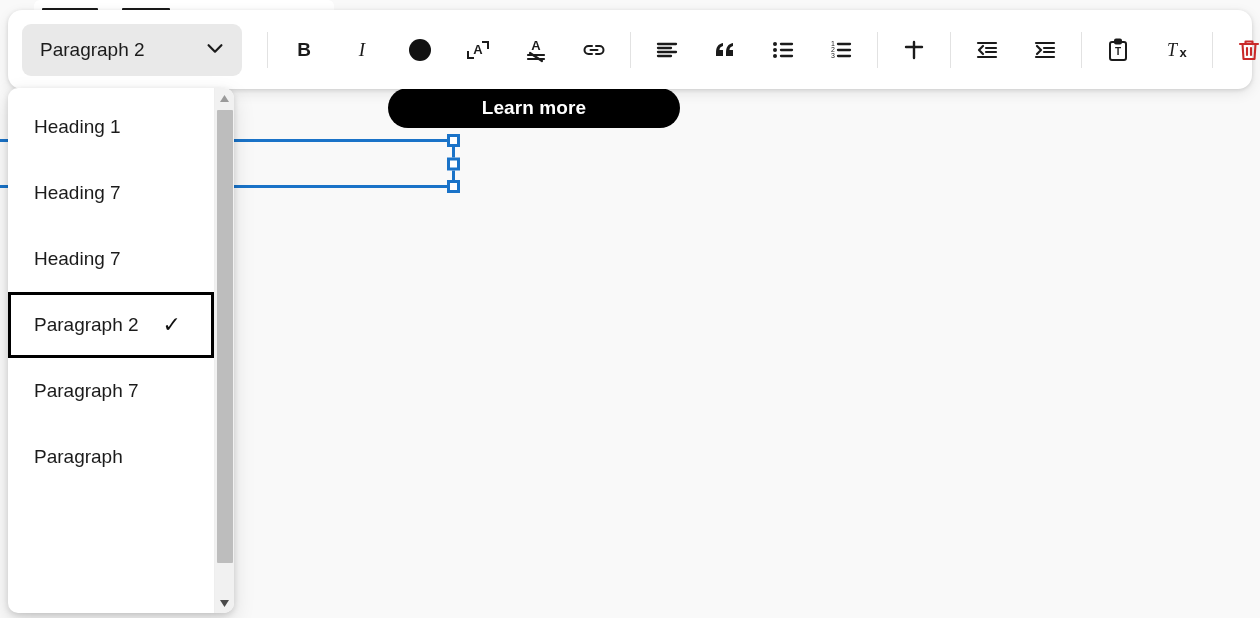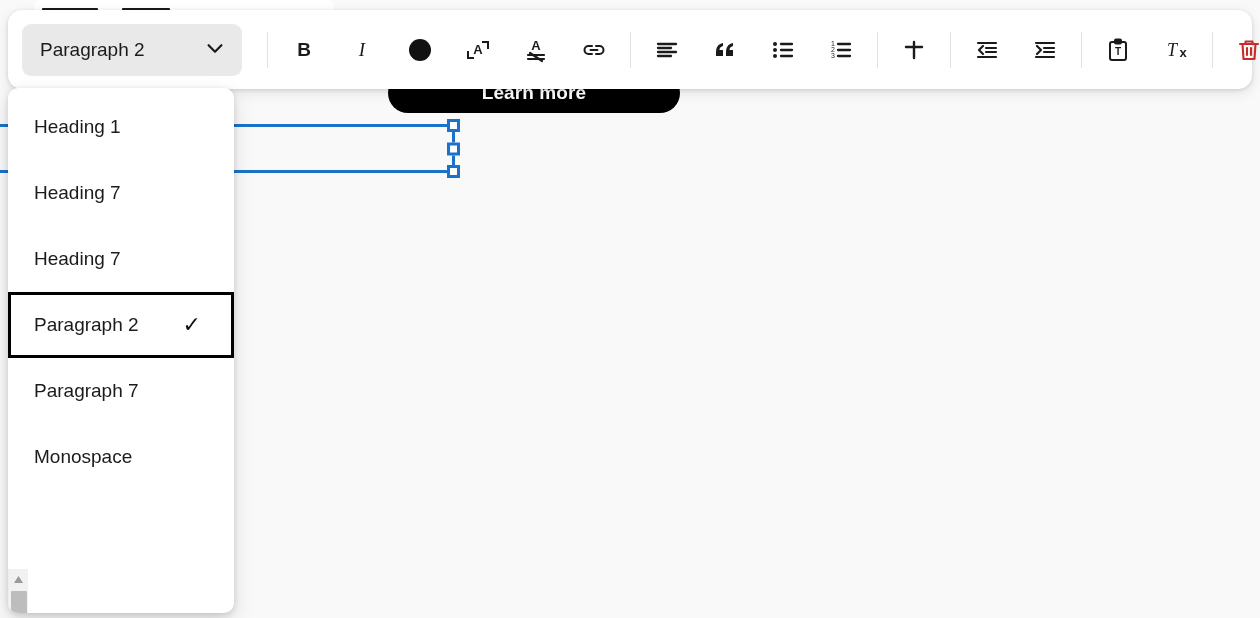--- a/index.html
+++ b/index.html
@@ -32,21 +32,21 @@
     position: absolute;
     top: 8px;
     height: 5px;
     background: #1a1a1a;
     border-radius: 1px;
   }
   .ghost-above::before { left: 8px;  width: 56px; }
   .ghost-above::after  { left: 88px; width: 48px; }
 
   
-  .canvas { position: absolute; inset: 0; }
+  .canvas { position: absolute; inset: 0; margin-top: 15px; }
 
   .learn-more-btn {
     position: absolute;
     left: 388px;
     top: 73px;
     width: 292px;
     height: 40px;
     background: #000000;
     color: #ffffff;
     border: none;
@@ -148,21 +148,20 @@
     left: 8px;
     top: 88px;
     width: 226px;
     height: 525px;
     background: #ffffff;
     border-radius: 10px;
     box-shadow: 0 2px 6px rgba(0,0,0,.14), 0 8px 22px rgba(0,0,0,.12);
     z-index: 30;
     display: flex;
     overflow: hidden;
-    flex-direction: column;
   }
 
   .dd-list {
     flex: 1;
     padding-top: 6px;
     position: relative;
   }
 
   .dd-item {
     height: 66px;
@@ -472,21 +471,21 @@
       <span>Paragraph 2</span>
       <span class="dd-check">✓</span>
     </div>
 
     <div class="dd-item">
       <span>Paragraph 7</span>
       <span class="dd-check hidden">✓</span>
     </div>
 
     <div class="dd-item">
-      <span>Monospace</span>
+      <span>Paragraph</span>
       <span class="dd-check hidden">✓</span>
     </div>
 
   </div>
 
   <div class="dd-scroll">
     <div class="sb-arrow">
       <svg width="11" height="9" viewBox="0 0 11 9">
           <polygon points="5.5,1 10,8 1,8" fill="#9a9a9a"></polygon>
         </svg>

